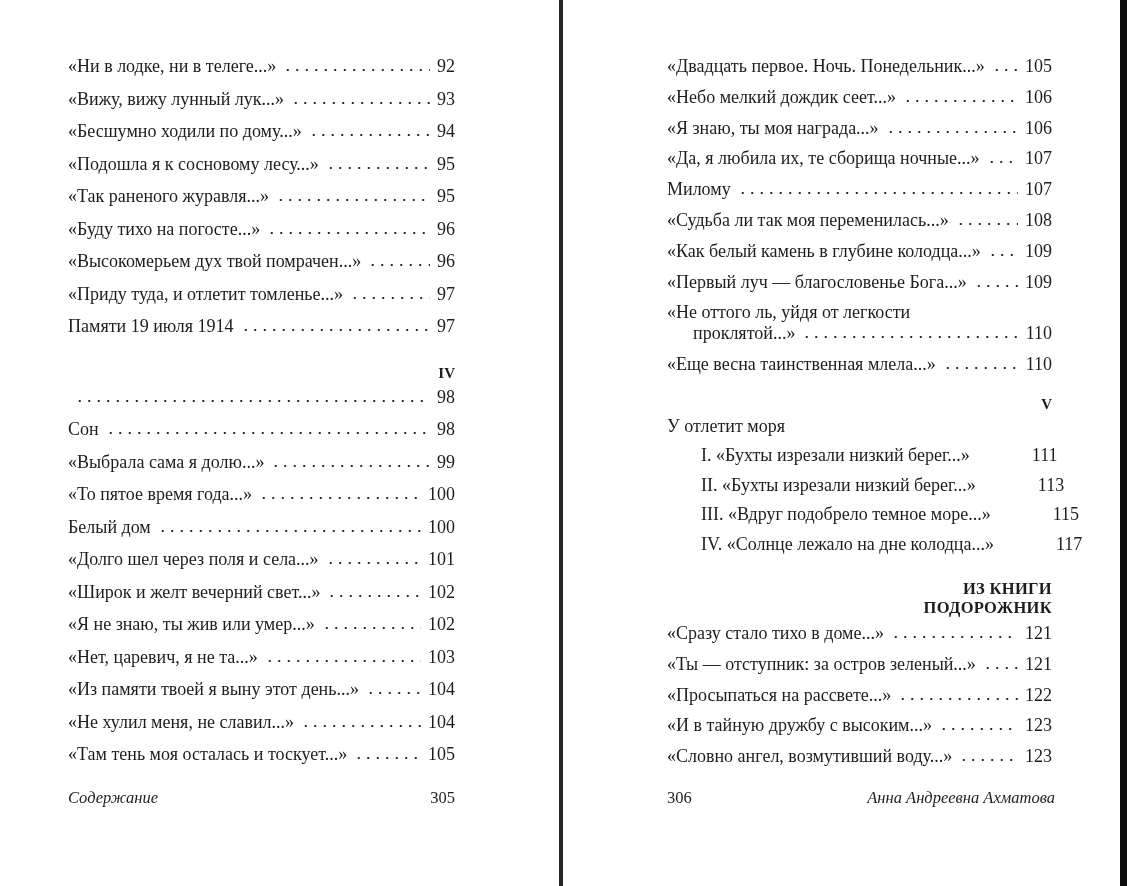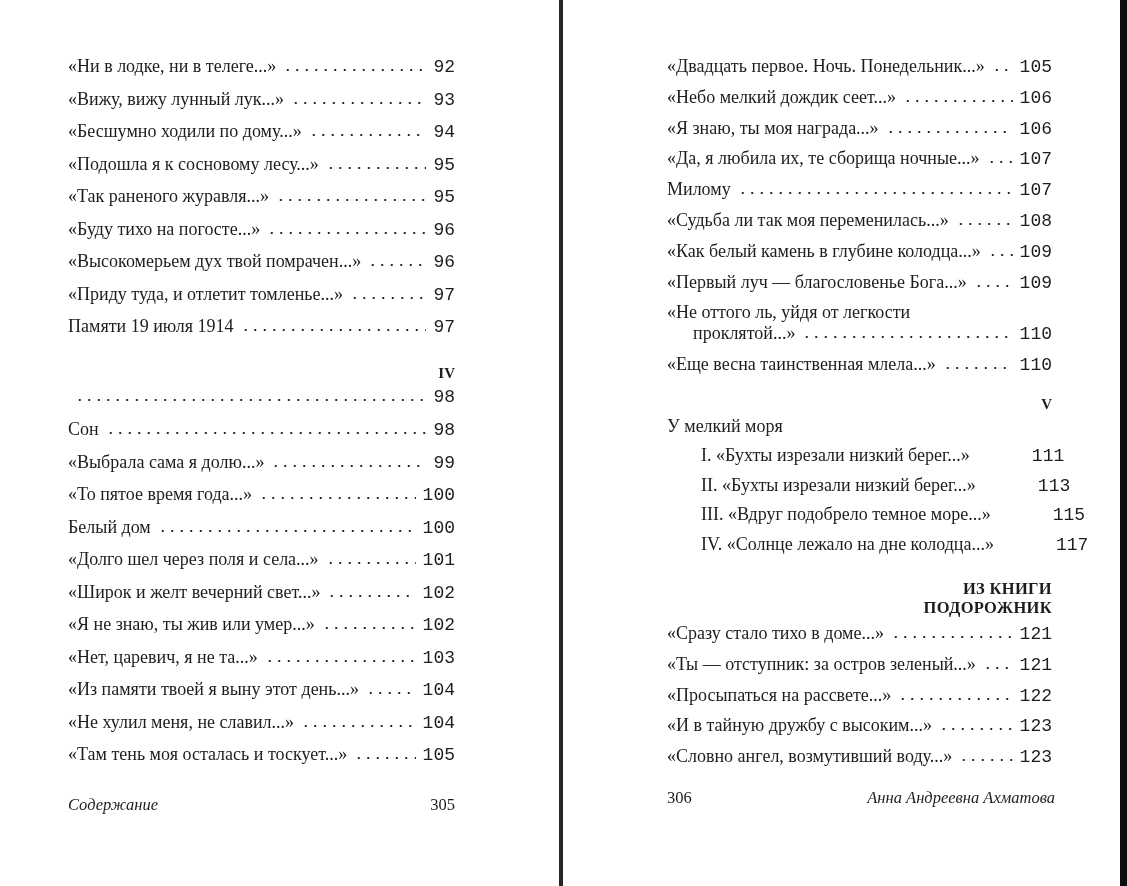--- a/index.html
+++ b/index.html
@@ -20,21 +20,21 @@
 
   .row { display: flex; align-items: baseline; font-size: 18px; }
   #left-page  .row { height: 32.5px; }
   #right-page .row { height: 30.8px; }
   #right-page .row.sub   { height: 29.4px; padding-left: 34px; gap: 24px; }
   #right-page .row.wrap-first { height: 20.5px; }
   #right-page .row.cont  { padding-left: 26px; }
   #right-page .row.plain { height: 29px; }
 
   .title { white-space: nowrap; }
-  .pagenum { white-space: nowrap; font-family: Liberation Mono, monospace; }
+  .pagenum { white-space: nowrap; }
 
   .dots {
     flex: 1 1 auto;
     height: 4px;
     margin: 0 7px;
     background-image: radial-gradient(circle, #242424 1.2px, rgba(0,0,0,0) 1.45px);
     background-size: 9.5px 4px;
     background-repeat: repeat-x;
     background-position: left center;
   }
@@ -43,21 +43,21 @@
   #left-page  .toc-heading        { font-size: 15px;   margin-top: 16px; height: 22px; }
   #right-page .toc-heading.small  { font-size: 15px;   margin-top: 12px; height: 20px; }
   #right-page .toc-heading.big    { font-size: 16.5px; margin-top: 16px; margin-bottom: 6px;
                                     line-height: 19px; letter-spacing: 0.3px; }
 
   .footer {
     position: absolute; top: 788px;
     display: flex; justify-content: space-between;
     font-size: 16.5px;
   }
-  #left-footer  { left: 68px;  width: 387px; margin-top: 7px; }
+  #left-footer  { left: 68px;  width: 387px; }
   #right-footer { left: 667px; width: 388px; }
   .footer .italic { font-style: italic; }
 
   #divider {
     position: absolute; left: 559px; top: 0;
     width: 4px; height: 886px;
     background: #262626;
   }
   #edge-bar {
     position: absolute; right: 0; top: 0;
@@ -234,21 +234,21 @@
       </div>
       <div class="row">
         <span class="title">«Еще весна таинственная млела...»</span>
         <span class="dots"></span>
         <span class="pagenum">110</span>
       </div>
       <div class="toc-heading small">
         <div>V</div>
       </div>
       <div class="row plain">
-        <span class="title">У мелкий моря</span>
+        <span class="title">У отлетит моря</span>
       </div>
       <div class="row sub">
         <span class="title">I. «Бухты изрезали низкий берег...»</span>
         <span class="dots"></span>
         <span class="pagenum">111</span>
       </div>
       <div class="row sub">
         <span class="title">II. «Бухты изрезали низкий берег...»</span>
         <span class="dots"></span>
         <span class="pagenum">113</span>

